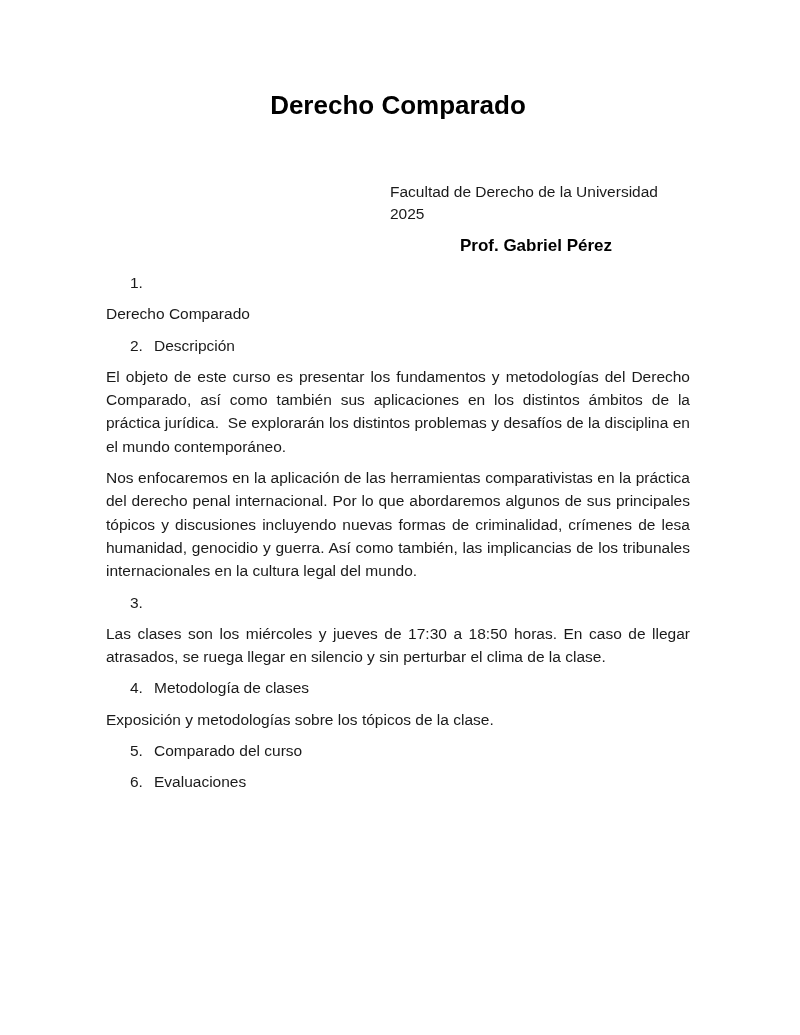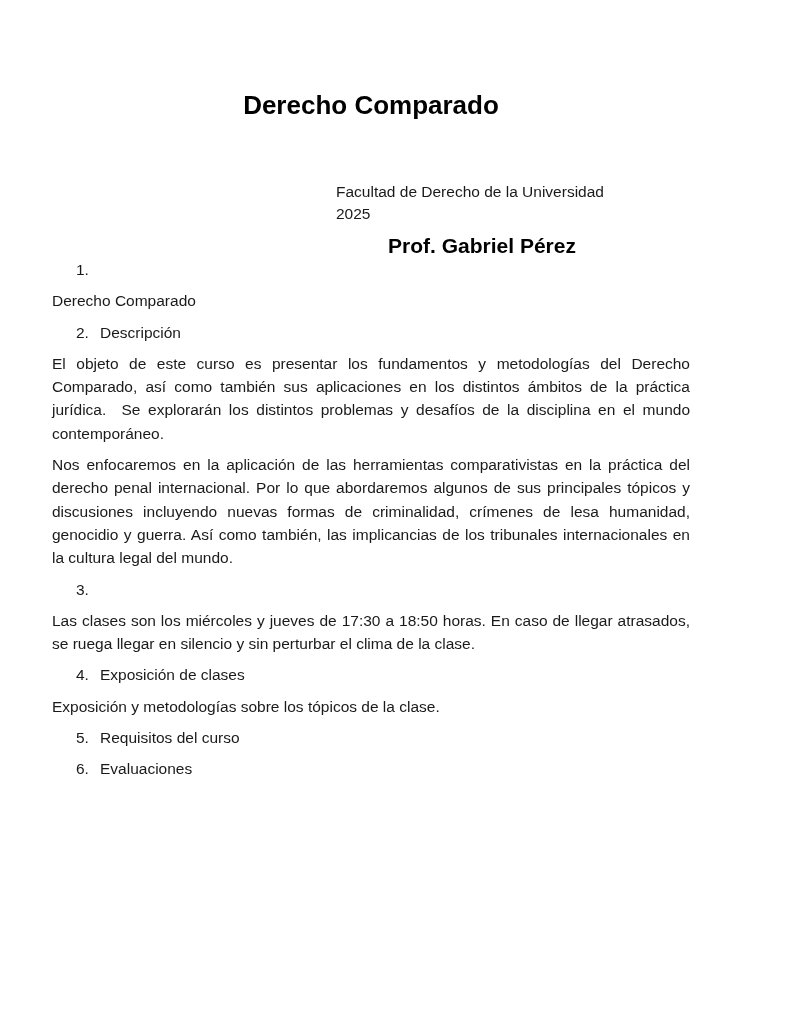--- a/index.html
+++ b/index.html
@@ -7,44 +7,44 @@
     padding: 0;
     background: #ffffff;
   }
   .page {
     position: relative;
     width: 800px;
     height: 1035px;
     margin: 0 auto;
     background: #ffffff;
     box-sizing: border-box;
-    padding: 89px 110px 0 52px;
+    padding: 89px 110px 0 106px;
     overflow: hidden;
     font-family: "Liberation Sans", "DejaVu Sans", sans-serif;
     color: #1a1a1a;
   }
   .doc-title {
     font-size: 26px;
     line-height: 32px;
     font-weight: 800;
     color: #000000;
     text-align: center;
     margin: 0 0 60px 0;
   }
   .institution {
     width: 292px;
     margin: 0 0 9px 284px;
     font-size: 15.5px;
     line-height: 22px;
   }
   .professor {
     width: 292px;
-    margin: 0 0 1px 284px;
+    margin: 0 0 14px 284px;
     text-align: center;
-    font-size: 21px;
+    font-size: 17px;
     line-height: 23px;
     font-weight: 700;
     color: #000000;
   }
   .list-item {
     display: flex;
     padding-left: 24px;
     font-size: 15.5px;
     line-height: 23.3px;
     margin: 0 0 8px 0;
@@ -86,27 +86,27 @@
   <p class="para">El objeto de este curso es presentar los fundamentos y metodologías del Derecho Comparado, así como también sus aplicaciones en los distintos ámbitos de la práctica jurídica.&nbsp; Se explorarán los distintos problemas y desafíos de la disciplina en el mundo contemporáneo.</p>
   <p class="para">Nos enfocaremos en la aplicación de las herramientas comparativistas en la práctica del derecho penal internacional. Por lo que abordaremos algunos de sus principales tópicos y discusiones incluyendo nuevas formas de criminalidad, crímenes de lesa humanidad, genocidio y guerra. Así como también, las implicancias de los tribunales internacionales en la cultura legal del mundo.</p>
 
   <div class="list-item">
     <span class="num">3.</span>
   </div>
   <p class="para">Las clases son los miércoles y jueves de 17:30 a 18:50 horas. En caso de llegar atrasados, se ruega llegar en silencio y sin perturbar el clima de la clase.</p>
 
   <div class="list-item">
     <span class="num">4.</span>
-    <span>Exposición de clases</span>
+    <span>Metodología de clases</span>
   </div>
   <p class="para">Exposición y metodologías sobre los tópicos de la clase.</p>
 
   <div class="list-item">
     <span class="num">5.</span>
-    <span>Requisitos del curso</span>
+    <span>Comparado del curso</span>
   </div>
 
   <div class="list-item">
     <span class="num">6.</span>
     <span>Evaluaciones</span>
   </div>
 
 </div>
 
 </body></html>

